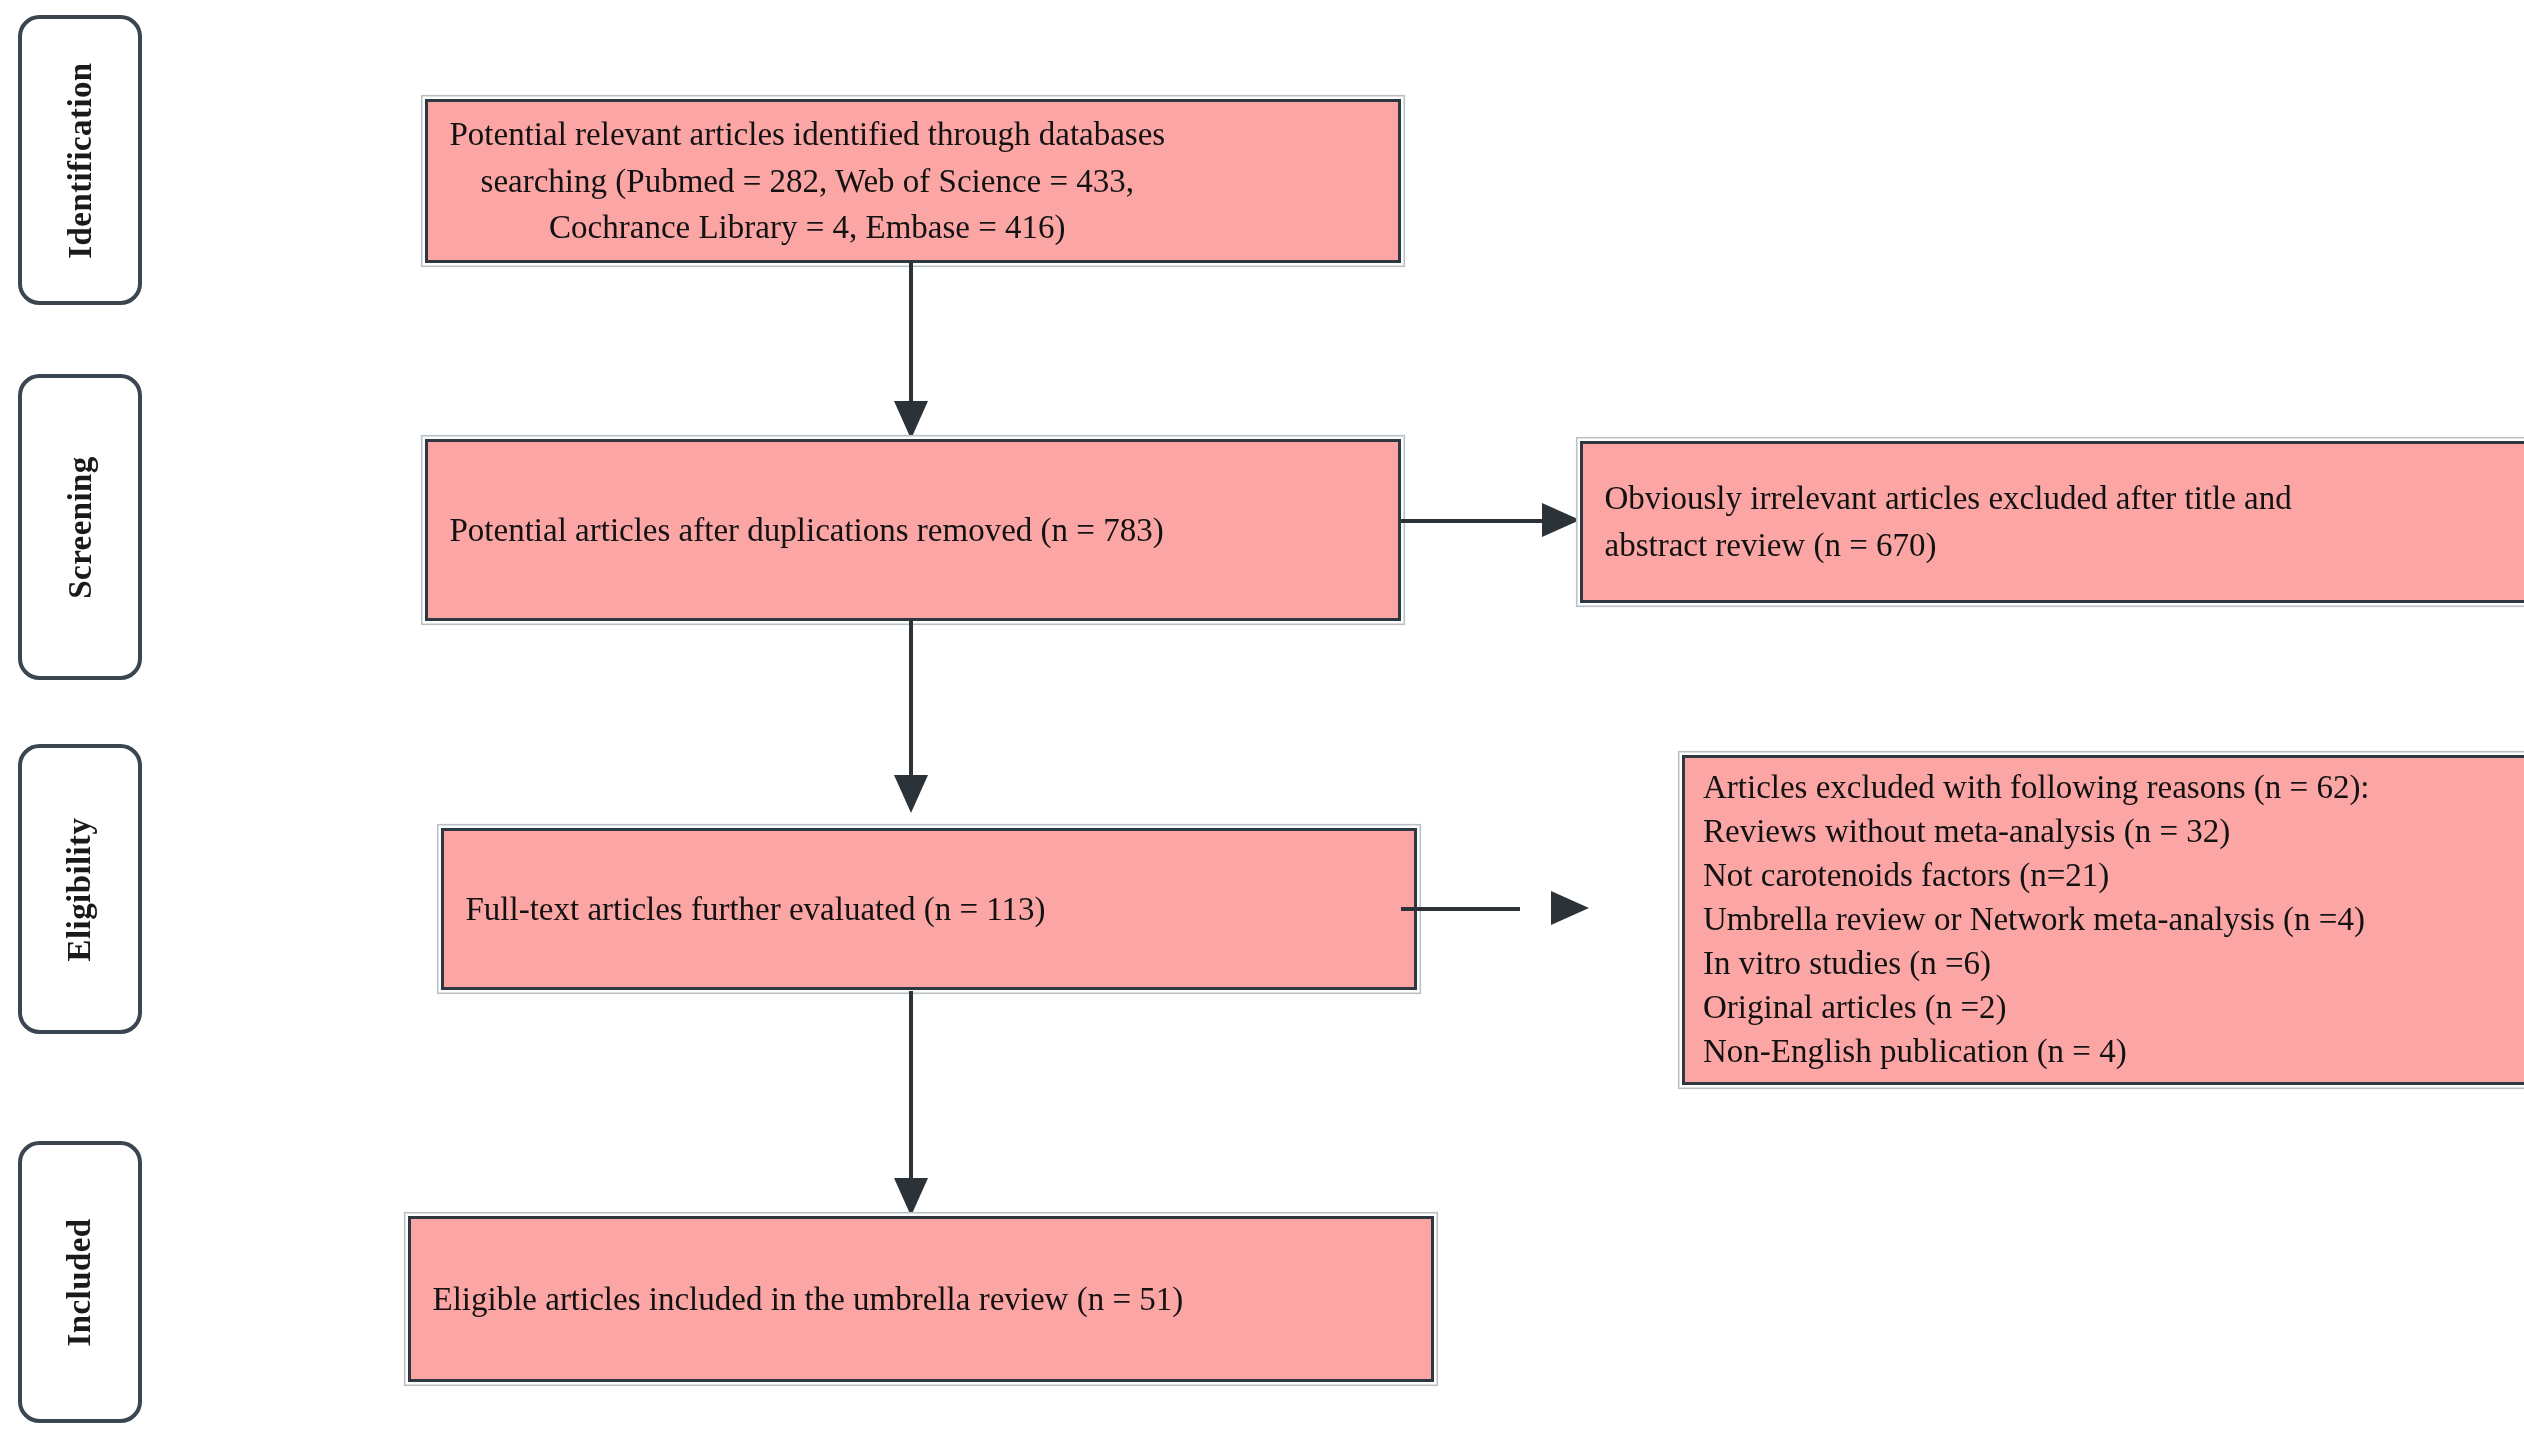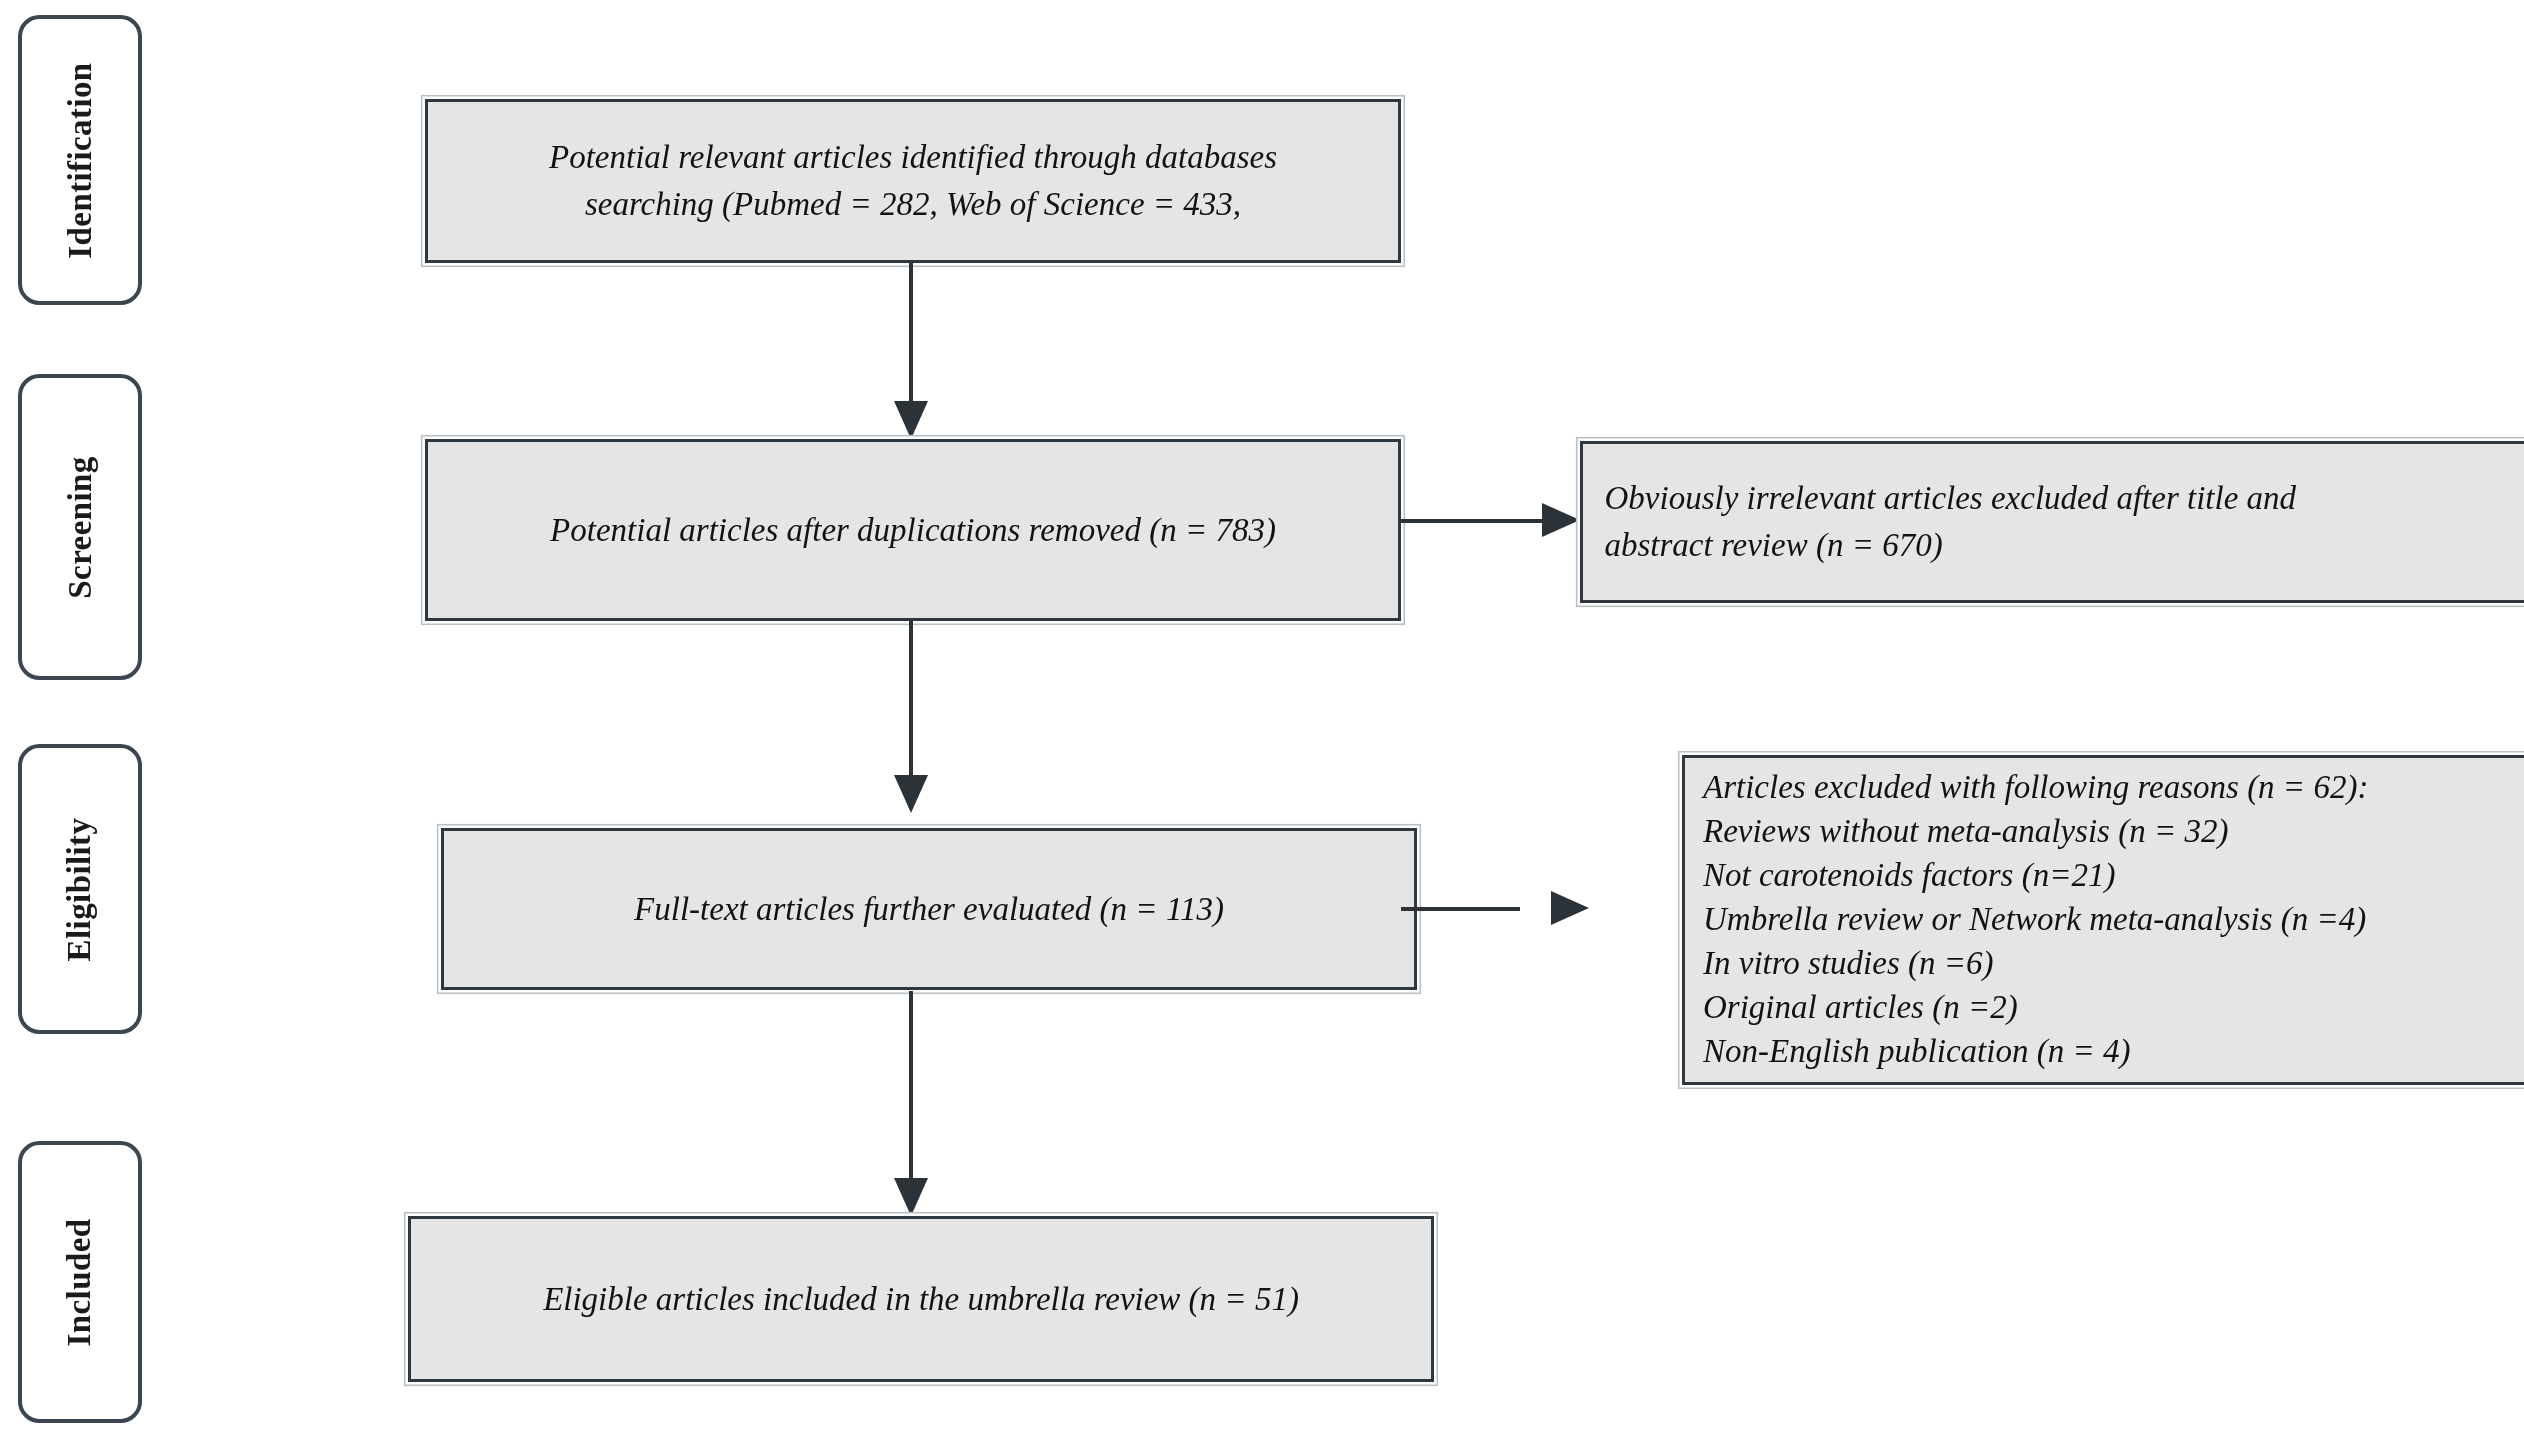--- a/index.html
+++ b/index.html
@@ -34,28 +34,27 @@
     font-size: 33px;
     color: #1a1a1a;
     letter-spacing: 0.4px;
     font-family: "Liberation Serif", "DejaVu Serif", serif;
   }
 
   
   .flow-box {
     position: absolute;
     box-sizing: border-box;
-    background: #e5e5e5;
+    background: #fca5a5;
     border: 3.3px solid #2f3840;
     box-shadow: 0 0 0 2.5px #ffffff, 0 0 0 4.1px #b9c0c6;
     display: flex;
     align-items: center;
-    justify-content: center;
+    justify-content: flex-start;
     padding: 8.3px 21.5px;
-    font-style: italic;
   }
   .flow-text {
     text-align: center;
     font-size: 33px;
     line-height: 1.42;
     color: #121212;
     font-family: "Liberation Serif", "DejaVu Serif", serif;
   }
   .flow-box.left-align .flow-text {
     text-align: left;
@@ -109,20 +108,21 @@
   </div>
 
   <div class="stage-box" style="left:18px; top:1141px; width:124px; height:282px;">
     <span class="stage-label">Included</span>
   </div>
 
   <div class="flow-box" style="left:425px; top:99px; width:976px; height:164px;">
     <div class="flow-text">
       <span class="ln">Potential relevant articles identified through databases</span>
       <span class="ln">searching (Pubmed = 282, Web of Science = 433,</span>
+      <span class="ln">Cochrance Library = 4, Embase = 416)</span>
     </div>
   </div>
 
   <div class="v-line" style="left:909px; top:263px; height:141px;"></div>
   <div class="arrow-down" style="left:894px; top:401px;"></div>
 
   <div class="flow-box" style="left:425px; top:439px; width:976px; height:182px;">
     <div class="flow-text">
       <span class="ln">Potential articles after duplications removed (n = 783)</span>
     </div>

